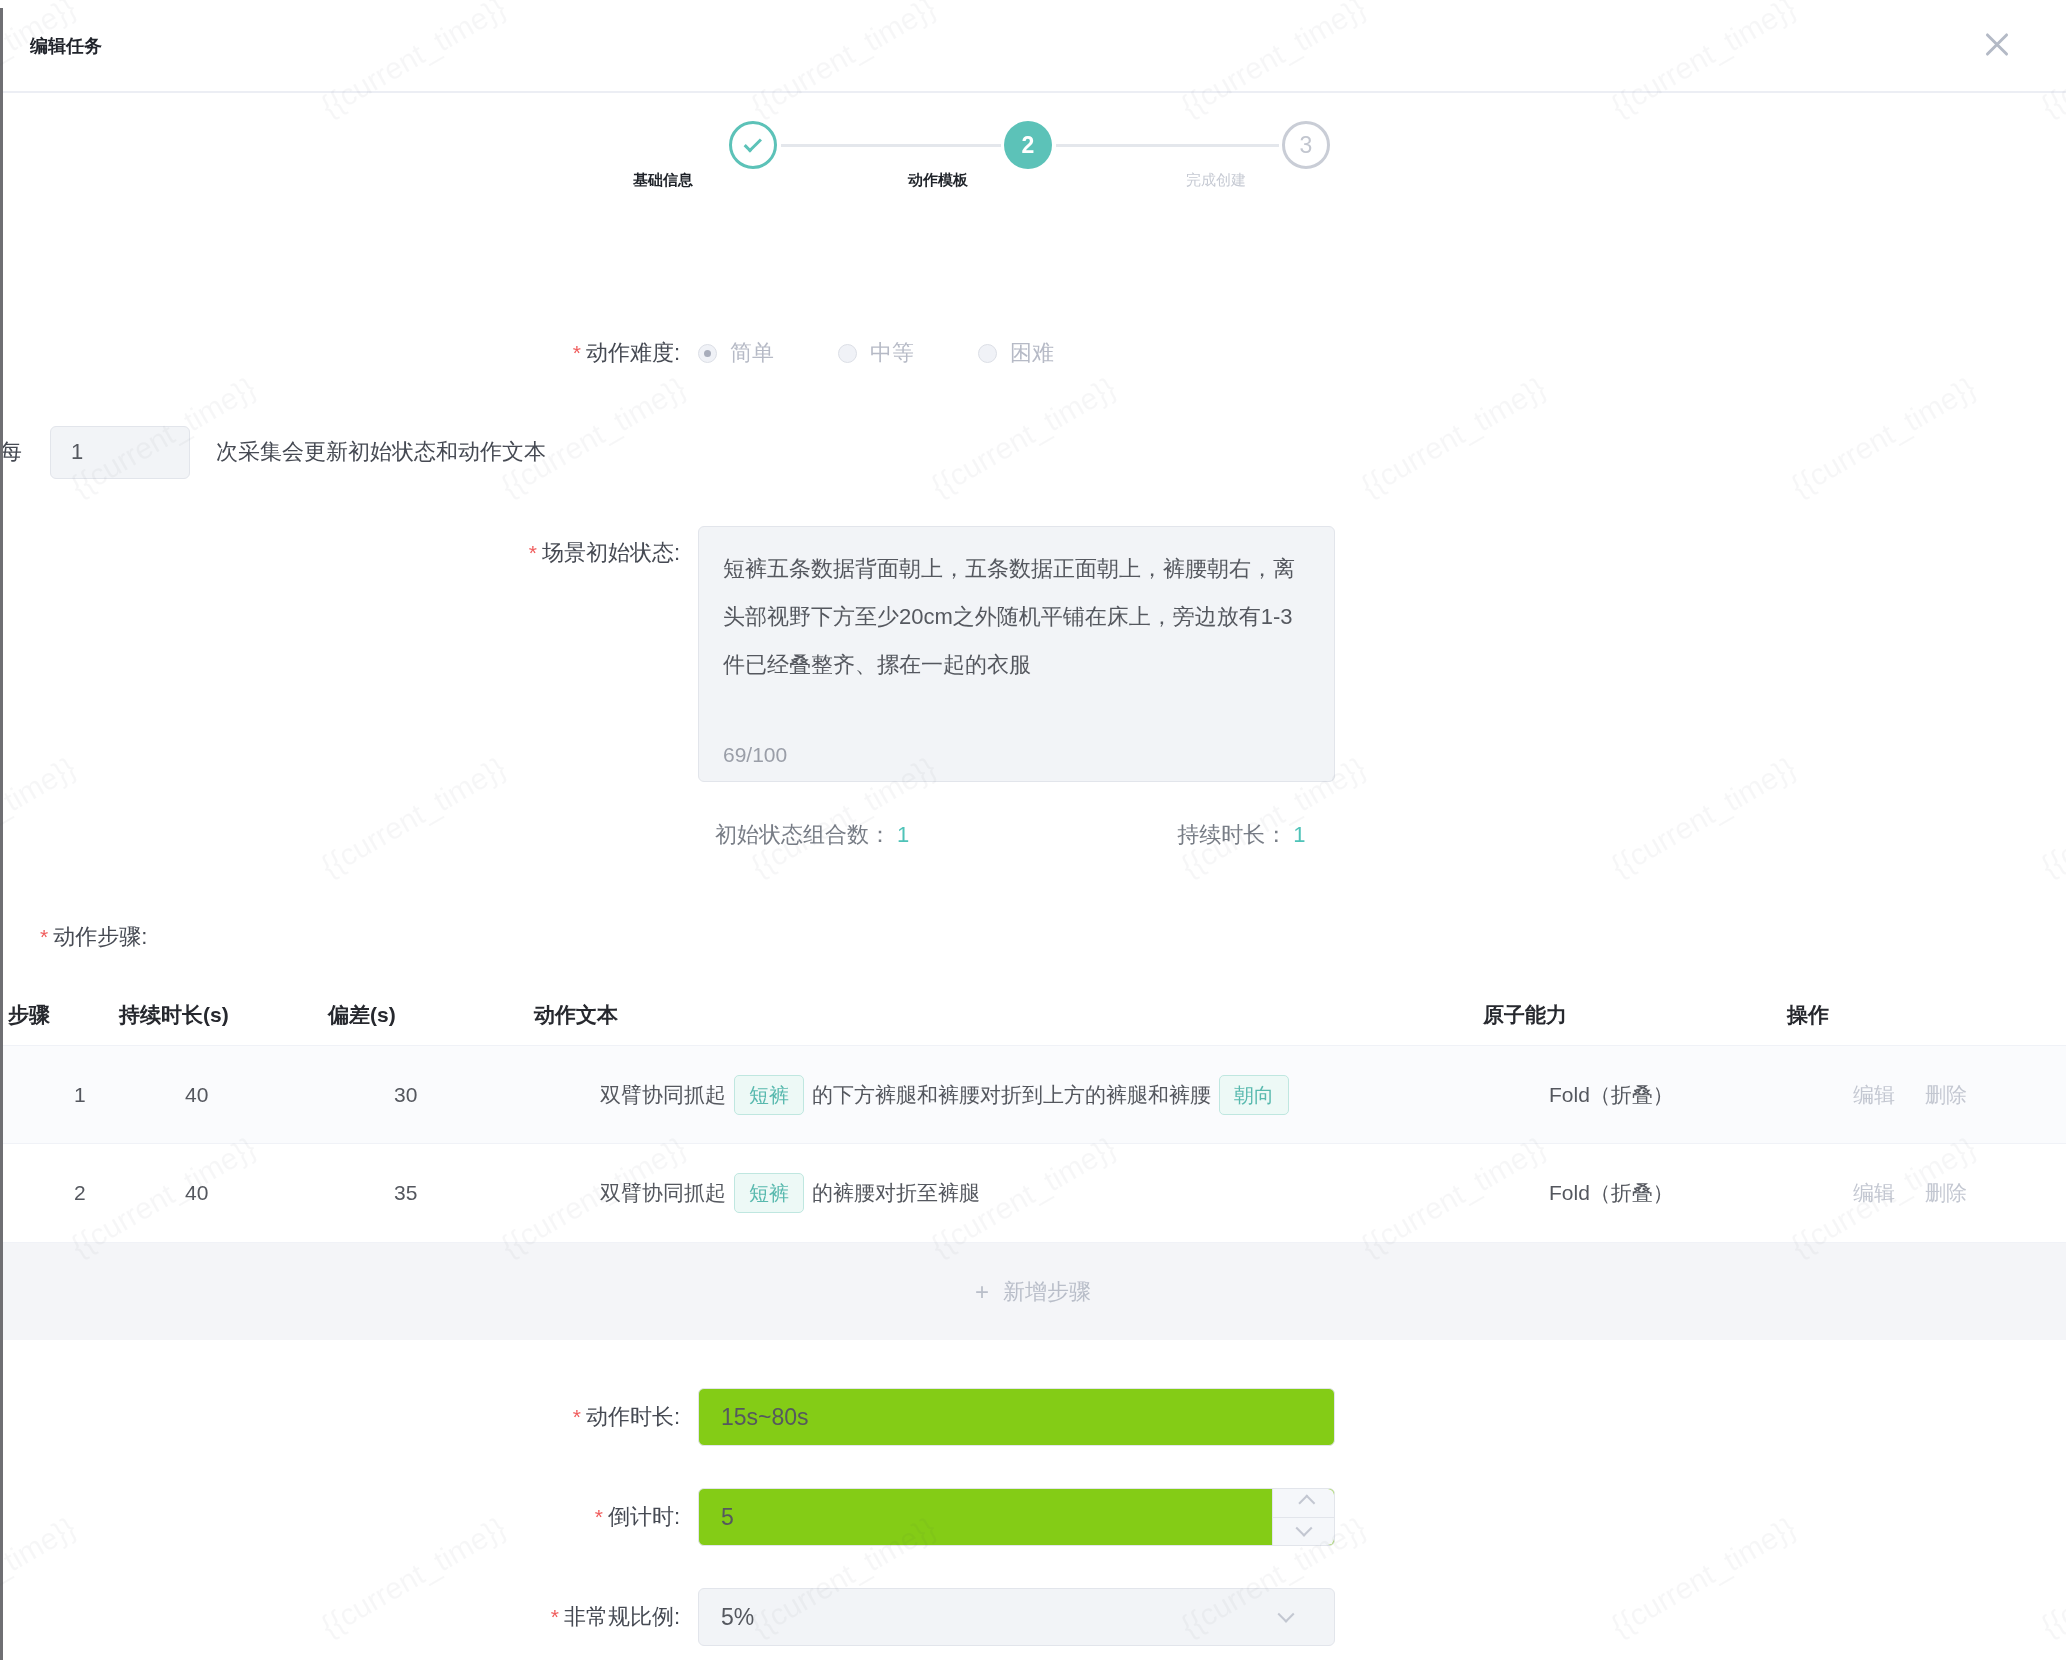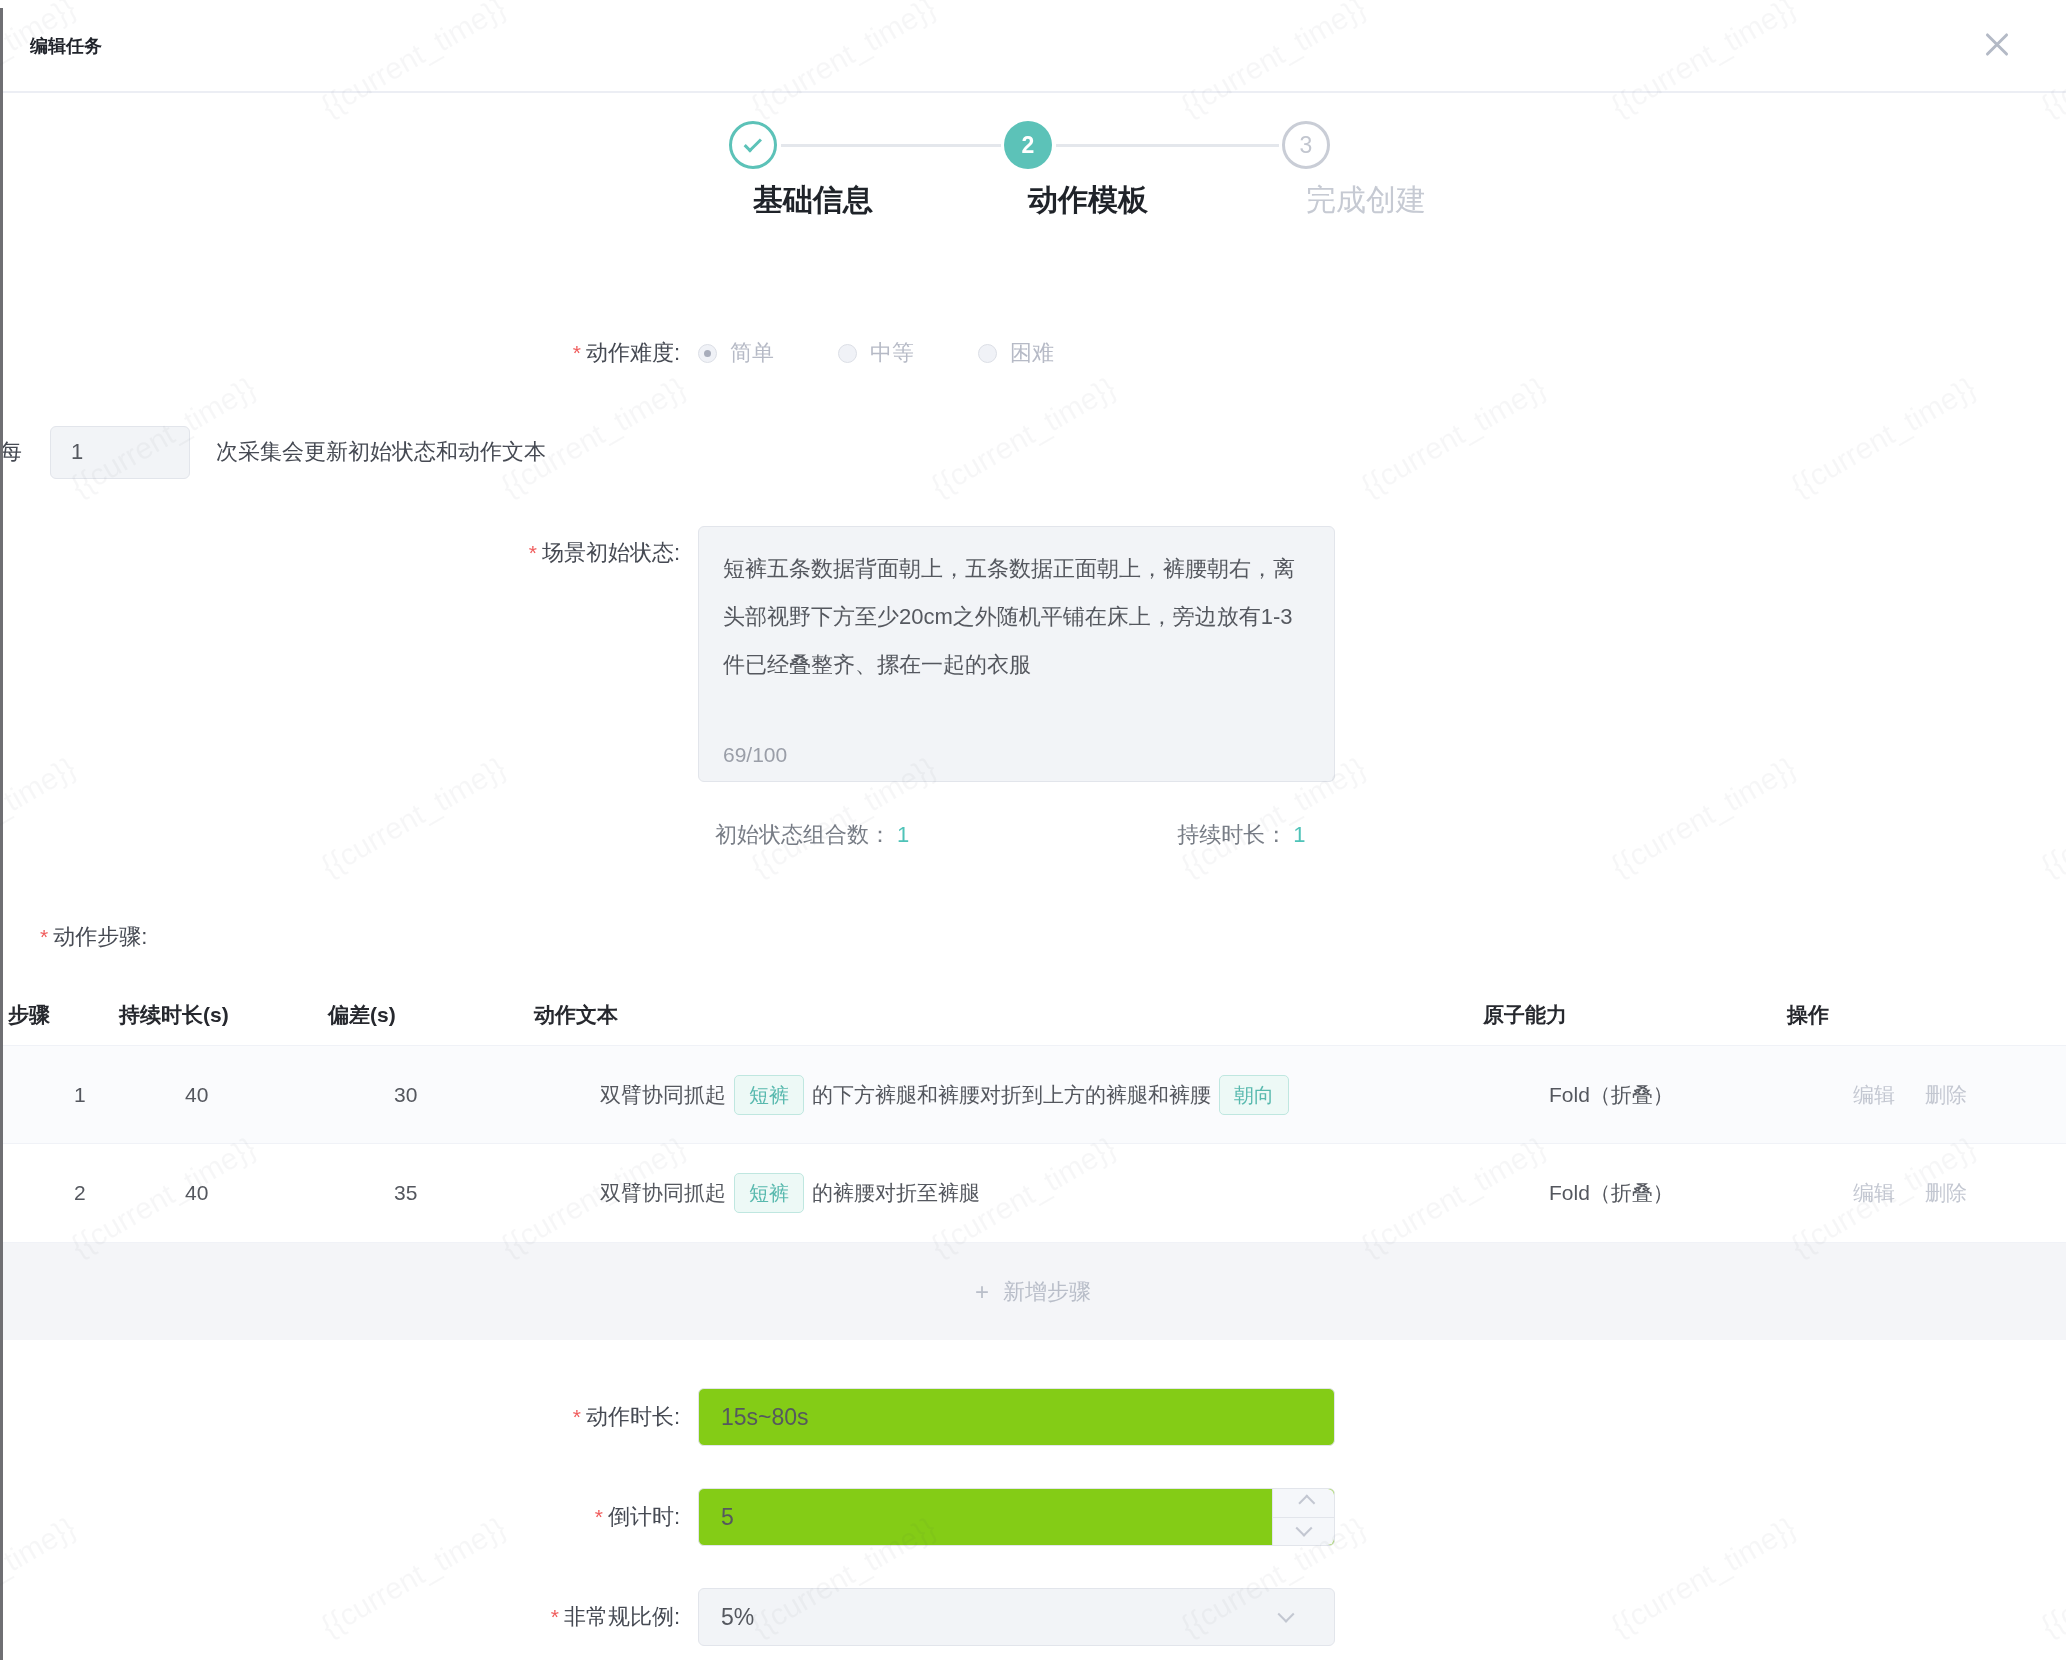--- a/index.html
+++ b/index.html
@@ -25,21 +25,21 @@
   
   .stepper { position:relative; height:122px; margin-top:28px; }
   .step-circle { position:absolute; top:0; width:48px; height:48px; border-radius:50%; display:flex; align-items:center; justify-content:center; font-size:23px; font-weight:bold; background:#fff; }
   .step-1 { left:729px; border:3px solid #5cc2b8; }
   .step-2 { left:1004px; background:#5cc2b8; color:#ffffff; }
   .step-3 { left:1282px; border:3px solid #c9cdd6; color:#c2c6cf; font-weight:normal; }
   .check-icon { width:17px; height:9px; border-left:3px solid #5cc2b8; border-bottom:3px solid #5cc2b8; transform:rotate(-45deg) translate(1px,-2px); }
   .step-line { position:absolute; top:23px; height:3px; background:#e4e7ec; }
   .line-1 { left:781px; width:220px; }
   .line-2 { left:1056px; width:223px; }
-  .step-label { position:absolute; top:59px; width:240px; text-align:right; font-size:30px; font-weight:bold; color:#1f2329; }
+  .step-label { position:absolute; top:50px; width:240px; text-align:left; font-size:15px; font-weight:bold; color:#1f2329; }
   .step-label.l1 { left:633px; }
   .step-label.l2 { left:908px; }
   .step-label.l3 { left:1186px; color:#c6cad3; font-weight:normal; }
 
   
   .form-row { display:flex; align-items:center; }
   .form-label { flex:0 0 698px; text-align:right; font-size:22px; color:#464a53; padding-right:18px; white-space:nowrap; }
   .req { color:#f05c5c; margin-right:5px; font-size:21px; }
 
   .row-difficulty { margin-top:92px; height:36px; }

